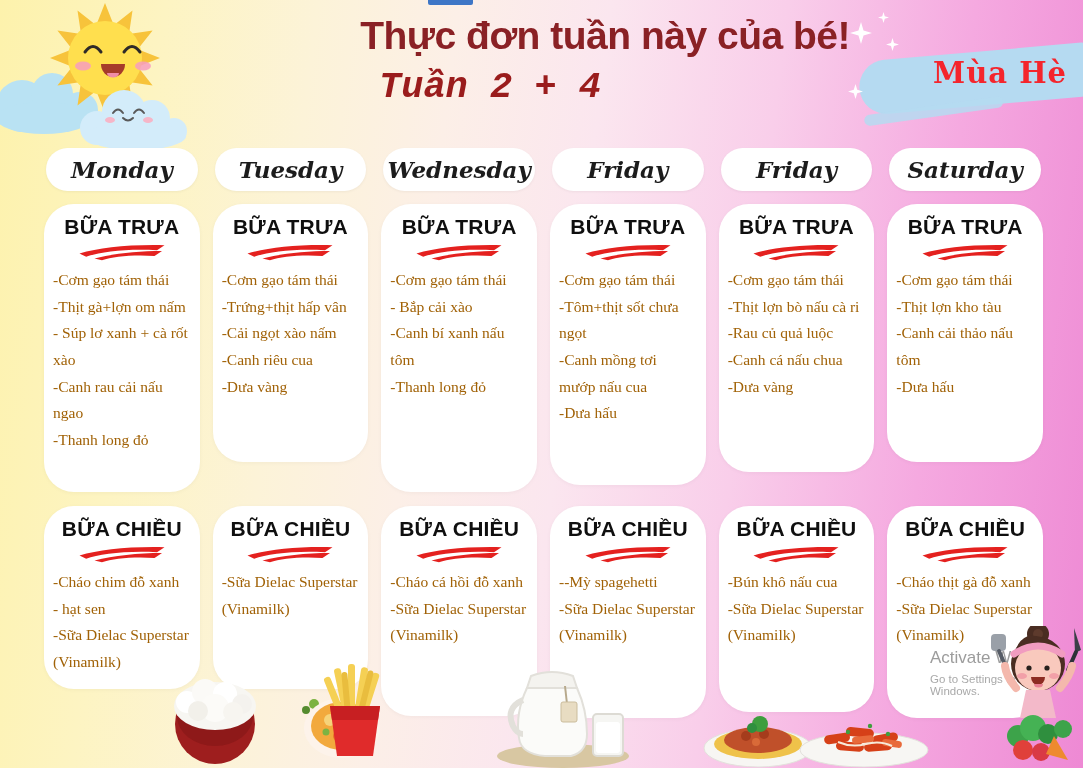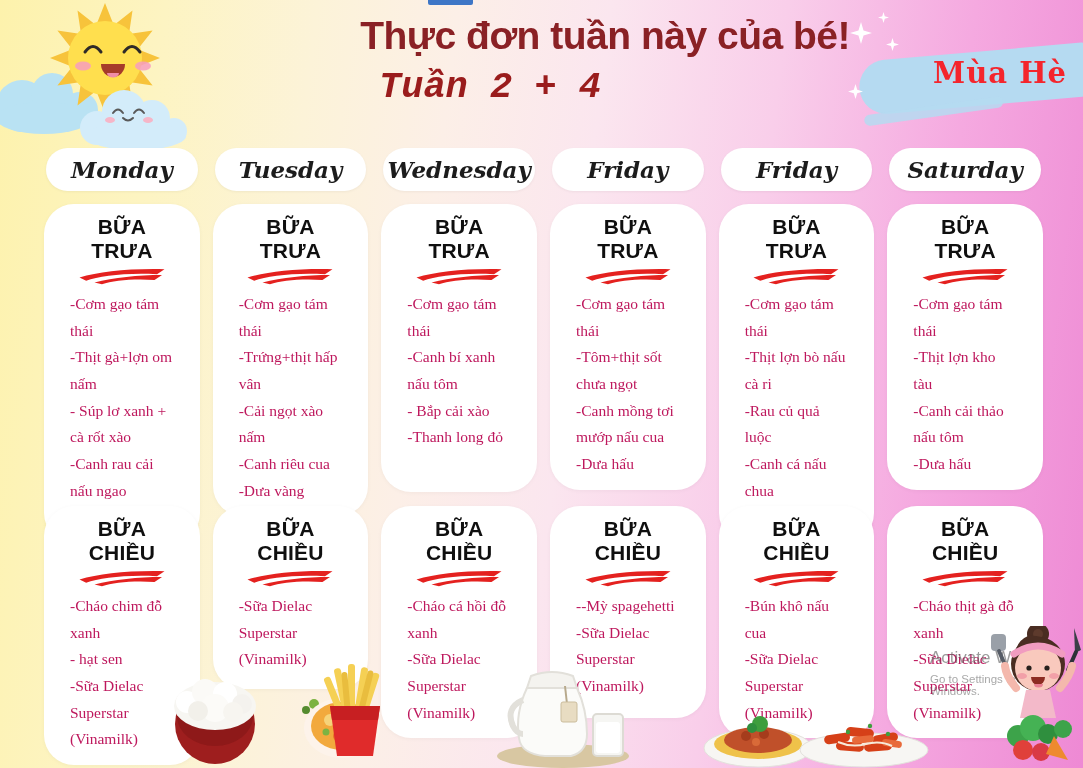--- a/index.html
+++ b/index.html
@@ -50,30 +50,30 @@
   .day-col:nth-child(5){ --lh:268px; --ah:206px; }
   .day-col:nth-child(6){ --lh:258px; --ah:212px; }
 
   .day-pill { height:43px; margin:0 2px 13px; background:#fff; border-radius:22px;
     display:flex; align-items:center; justify-content:center;
     box-shadow:0 1px 3px rgba(0,0,0,.05); }
   .day-name { font-family:"DejaVu Serif", serif; font-style:italic; font-weight:bold;
     font-size:23px; color:#1c1c1c; }
 
   .lunch-slot { height:302px; }
-  .card { background:#fff; border-radius:30px; padding:11px 25px 12px;
+  .card { background:#fff; border-radius:30px; padding:11px 8px 12px;
     box-shadow:0 1px 4px rgba(0,0,0,.04); }
   .card.lunch { min-height:var(--lh); }
   .card.afternoon { min-height:var(--ah); }
 
   .card-title { text-align:center; font-family:"Liberation Sans", sans-serif;
     font-weight:bold; font-size:21px; letter-spacing:.2px; color:#0f0f0f; }
   .swoosh { display:block; width:100px; height:20px; margin:2px auto 6px; }
 
-  .items { list-style:none; font-size:15.5px; line-height:1.72; color:#be185d;
+  .items { list-style:none; font-size:15.5px; line-height:1.72; color:#a16207;
     padding:0 1px; }
 
   
   .food { position:absolute; z-index:5; }
   .girl { position:absolute; left:988px; top:626px; width:100px; height:145px; z-index:7; }
 
   
   .watermark { position:absolute; left:930px; top:648px; z-index:6;
     font-family:"Liberation Sans", sans-serif; color:rgba(96,96,96,.62); }
   .watermark .wm1 { font-size:17px; }
@@ -209,22 +209,22 @@
       </div>
       <div class="lunch-slot">
         <div class="card lunch">
           <div class="card-title">BỮA TRƯA</div>
           <svg class="swoosh" viewBox="0 0 110 24">
             <path d="M4,15 C28,8 62,4 106,5 L97,11 C60,9 28,13 12,19 Z" fill="#e4211f"></path>
             <path d="M22,21 C45,15 74,12 103,12 L94,18 C68,16 44,19 31,23 Z" fill="#e4211f"></path>
           </svg>
           <ul class="items">
               <li>-Cơm gạo tám thái</li>
+              <li>- Bắp cải xào</li>
               <li>-Canh bí xanh nấu tôm</li>
-              <li>- Bắp cải xào</li>
               <li>-Thanh long đỏ</li>
             </ul>
         </div>
       </div>
       <div class="card afternoon">
         <div class="card-title">BỮA CHIỀU</div>
         <svg class="swoosh" viewBox="0 0 110 24">
           <path d="M4,15 C28,8 62,4 106,5 L97,11 C60,9 28,13 12,19 Z" fill="#e4211f"></path>
           <path d="M22,21 C45,15 74,12 103,12 L94,18 C68,16 44,19 31,23 Z" fill="#e4211f"></path>
         </svg>

